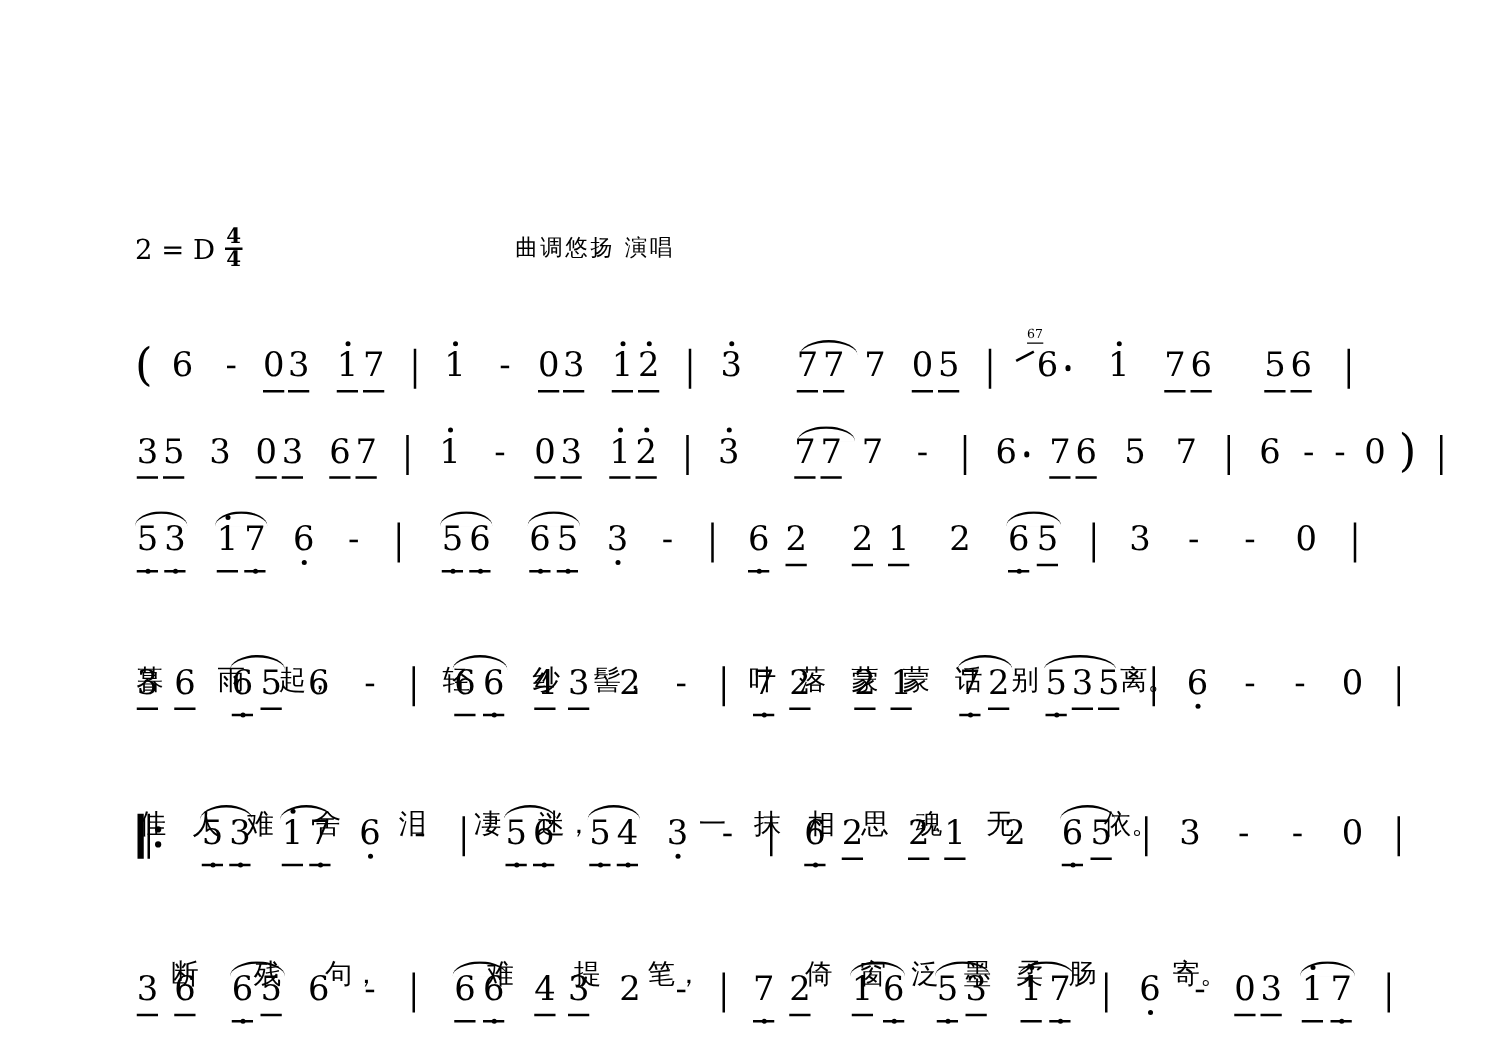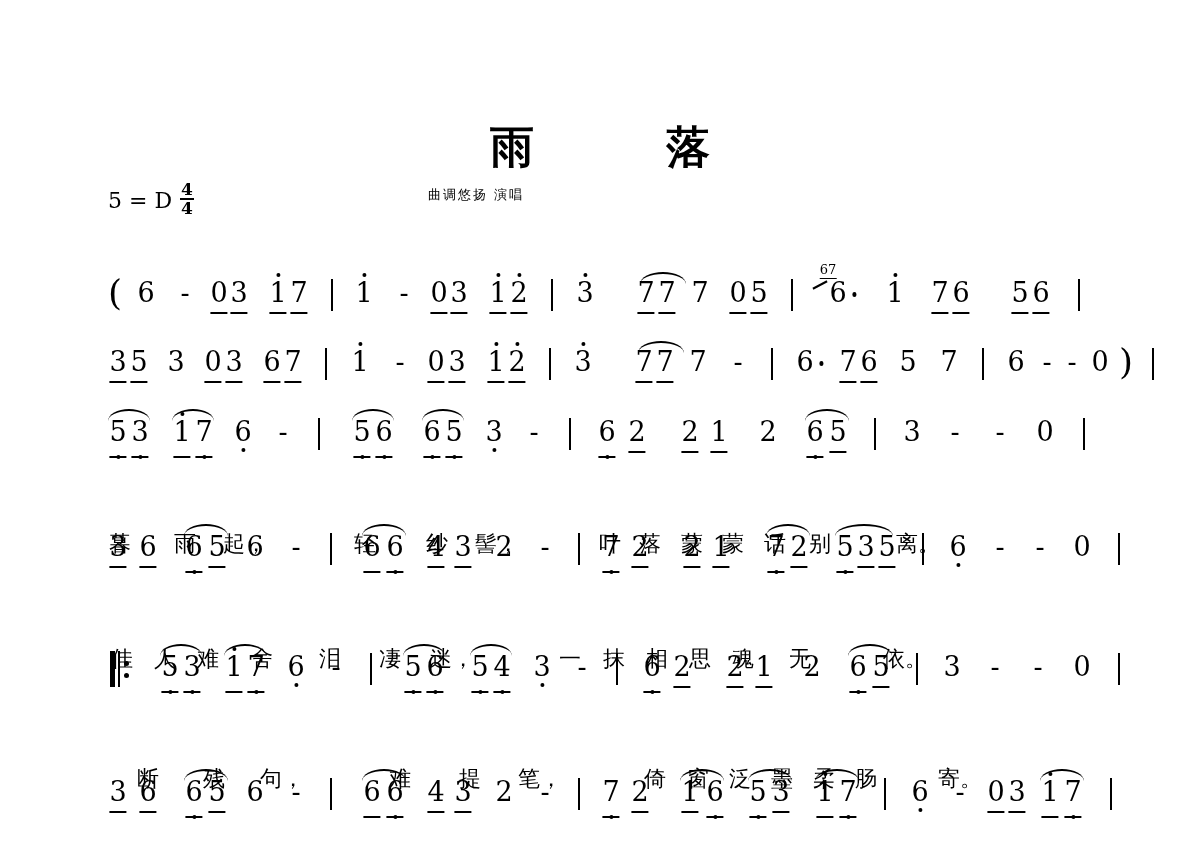--- a/index.html
+++ b/index.html
@@ -35,21 +35,21 @@
     letter-spacing: 44px;
     text-indent: 44px;
   }
   .subtitle {
     position: absolute;
     top: 186px;
     left: 0;
     width: 952px;
     text-align: center;
     font-family: "DejaVu Sans", sans-serif;
-    font-size: 13px;
+    font-size: 18px;
     letter-spacing: 2px;
   }
 
   .keysig {
     position: absolute;
     top: 182px;
     left: 108px;
     font-family: "DejaVu Serif", serif;
     font-size: 22px;
     display: flex;
@@ -182,21 +182,21 @@
     top: -4px;
     font-size: 36px;
     font-family: "DejaVu Serif", serif;
     transform: translateX(-50%);
   }
 
   
   .grace {
     position: absolute;
     top: -14px;
-    font-size: 13px;
+    font-size: 10px;
     font-family: "DejaVu Serif", serif;
     letter-spacing: 0px;
     transform: translateX(-50%);
   }
   .grace .gl { border-bottom: 1.6px solid #000; padding-bottom: 1px; display: inline-block; }
   .graceslash {
     position: absolute;
     width: 16px;
     height: 2px;
     background: #000;
@@ -208,25 +208,24 @@
     top: 0;
     transform: translateX(-50%);
     white-space: nowrap;
   }
 </style>
 </head>
 <body>
 
 <div class="sheet">
 
-  <div class="title">雨　落</div>
   <div class="subtitle">曲调悠扬 演唱</div>
 
   <div class="keysig">
-    <span>5 = D</span>
+    <span>2 = D</span>
     <span class="frac">
       <span class="num">4</span>
       <span class="den">4</span>
     </span>
   </div>
 
 
   <div class="row" style="top:276px">
     <div class="notes">
       <span class="paren" style="left:115px">(</span>

